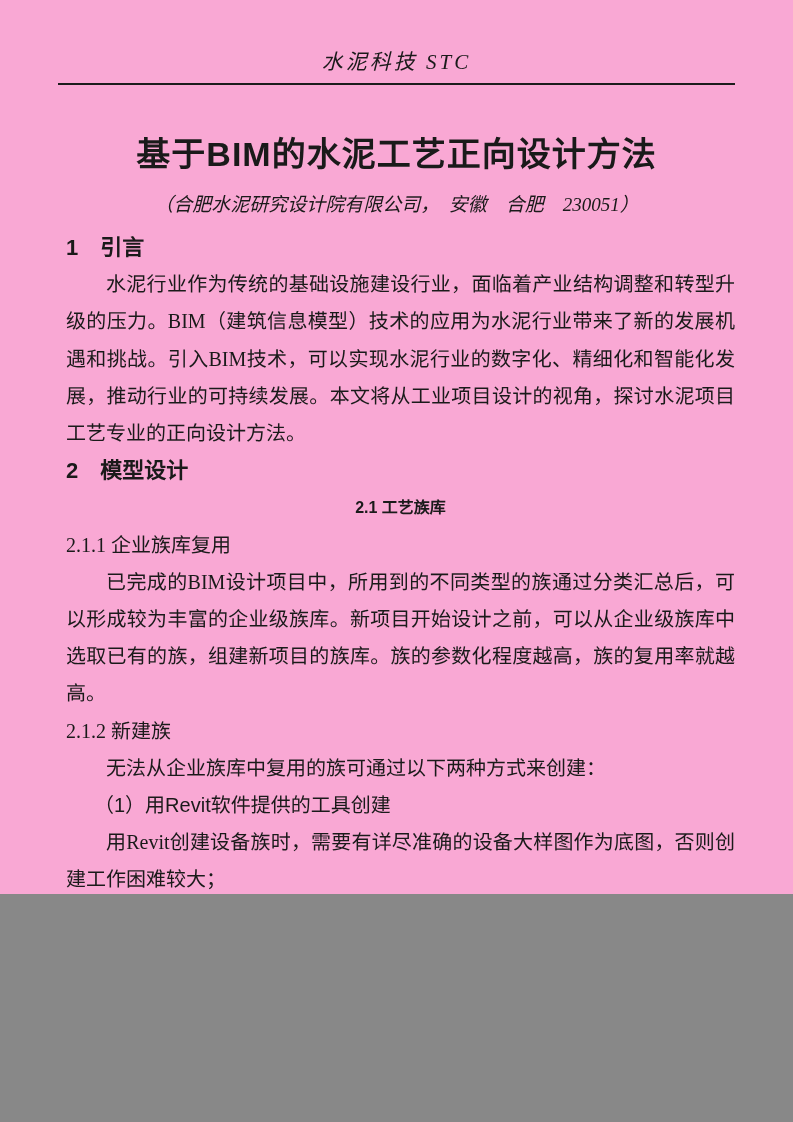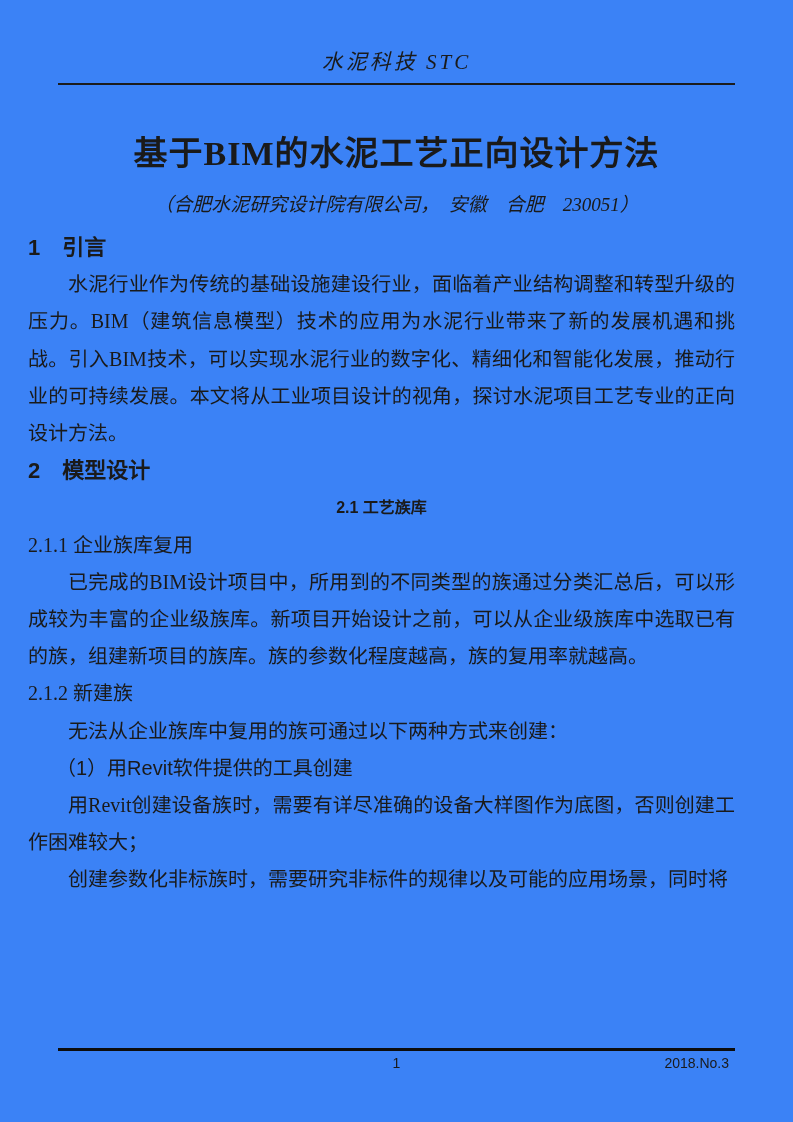--- a/index.html
+++ b/index.html
@@ -1,21 +1,21 @@
 <!DOCTYPE html>
 <html lang="zh-CN"><head>
 <meta charset="utf-8">
 <style>
   html, body { margin: 0; padding: 0; background: #888; }
   .page {
     position: relative;
     width: 793px;
-    height: 1122px;
+    height: 894px;
     margin: 0 auto;
-    background: #3b82f6;
+    background: #f9a8d4;
     color: #1a1a1a;
     overflow: hidden;
     font-family: "Liberation Serif", serif;
     box-sizing: border-box;
   }
   
   .journal-header { padding-top: 48px; }
   .journal-title {
     text-align: center;
     font-family: "Liberation Serif", serif;
@@ -28,21 +28,21 @@
   .header-rule {
     margin: 7px 58px 0 58px;
     border: none;
     border-top: 2px solid #1c1c1c;
     height: 0;
   }
   
   .article-title {
     margin-top: 44px;
     text-align: center;
-    font-family: Liberation Serif, serif;
+    font-family: Liberation Sans, sans-serif;
     font-weight: bold;
     font-size: 34px;
     line-height: 50px;
     letter-spacing: 1px;
   }
   .article-author {
     margin-top: 6px;
     text-align: center;
     font-style: italic;
     font-size: 17px;
@@ -52,21 +52,21 @@
   .article-affiliation {
     margin-top: 12px;
     text-align: center;
     font-style: italic;
     font-size: 19px;
     line-height: 28px;
     white-space: pre-wrap;
   }
   
   .article-body {
-    margin: 10px 58px 0 28px;
+    margin: 10px 58px 0 66px;
     font-size: 20px;
     line-height: 37.2px;
     text-align: justify;
     text-justify: inter-ideograph;
   }
   .article-body > * { margin: 0; }
   .sec-h1 {
     font-family: "Liberation Sans", sans-serif;
     font-weight: bold;
     font-size: 22px;

